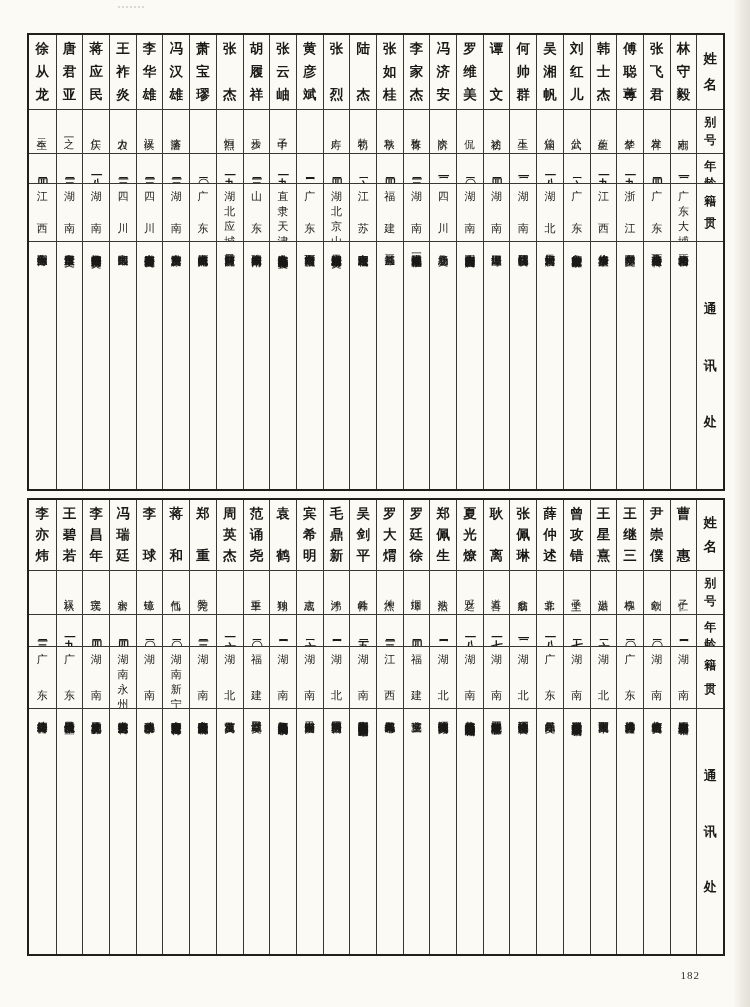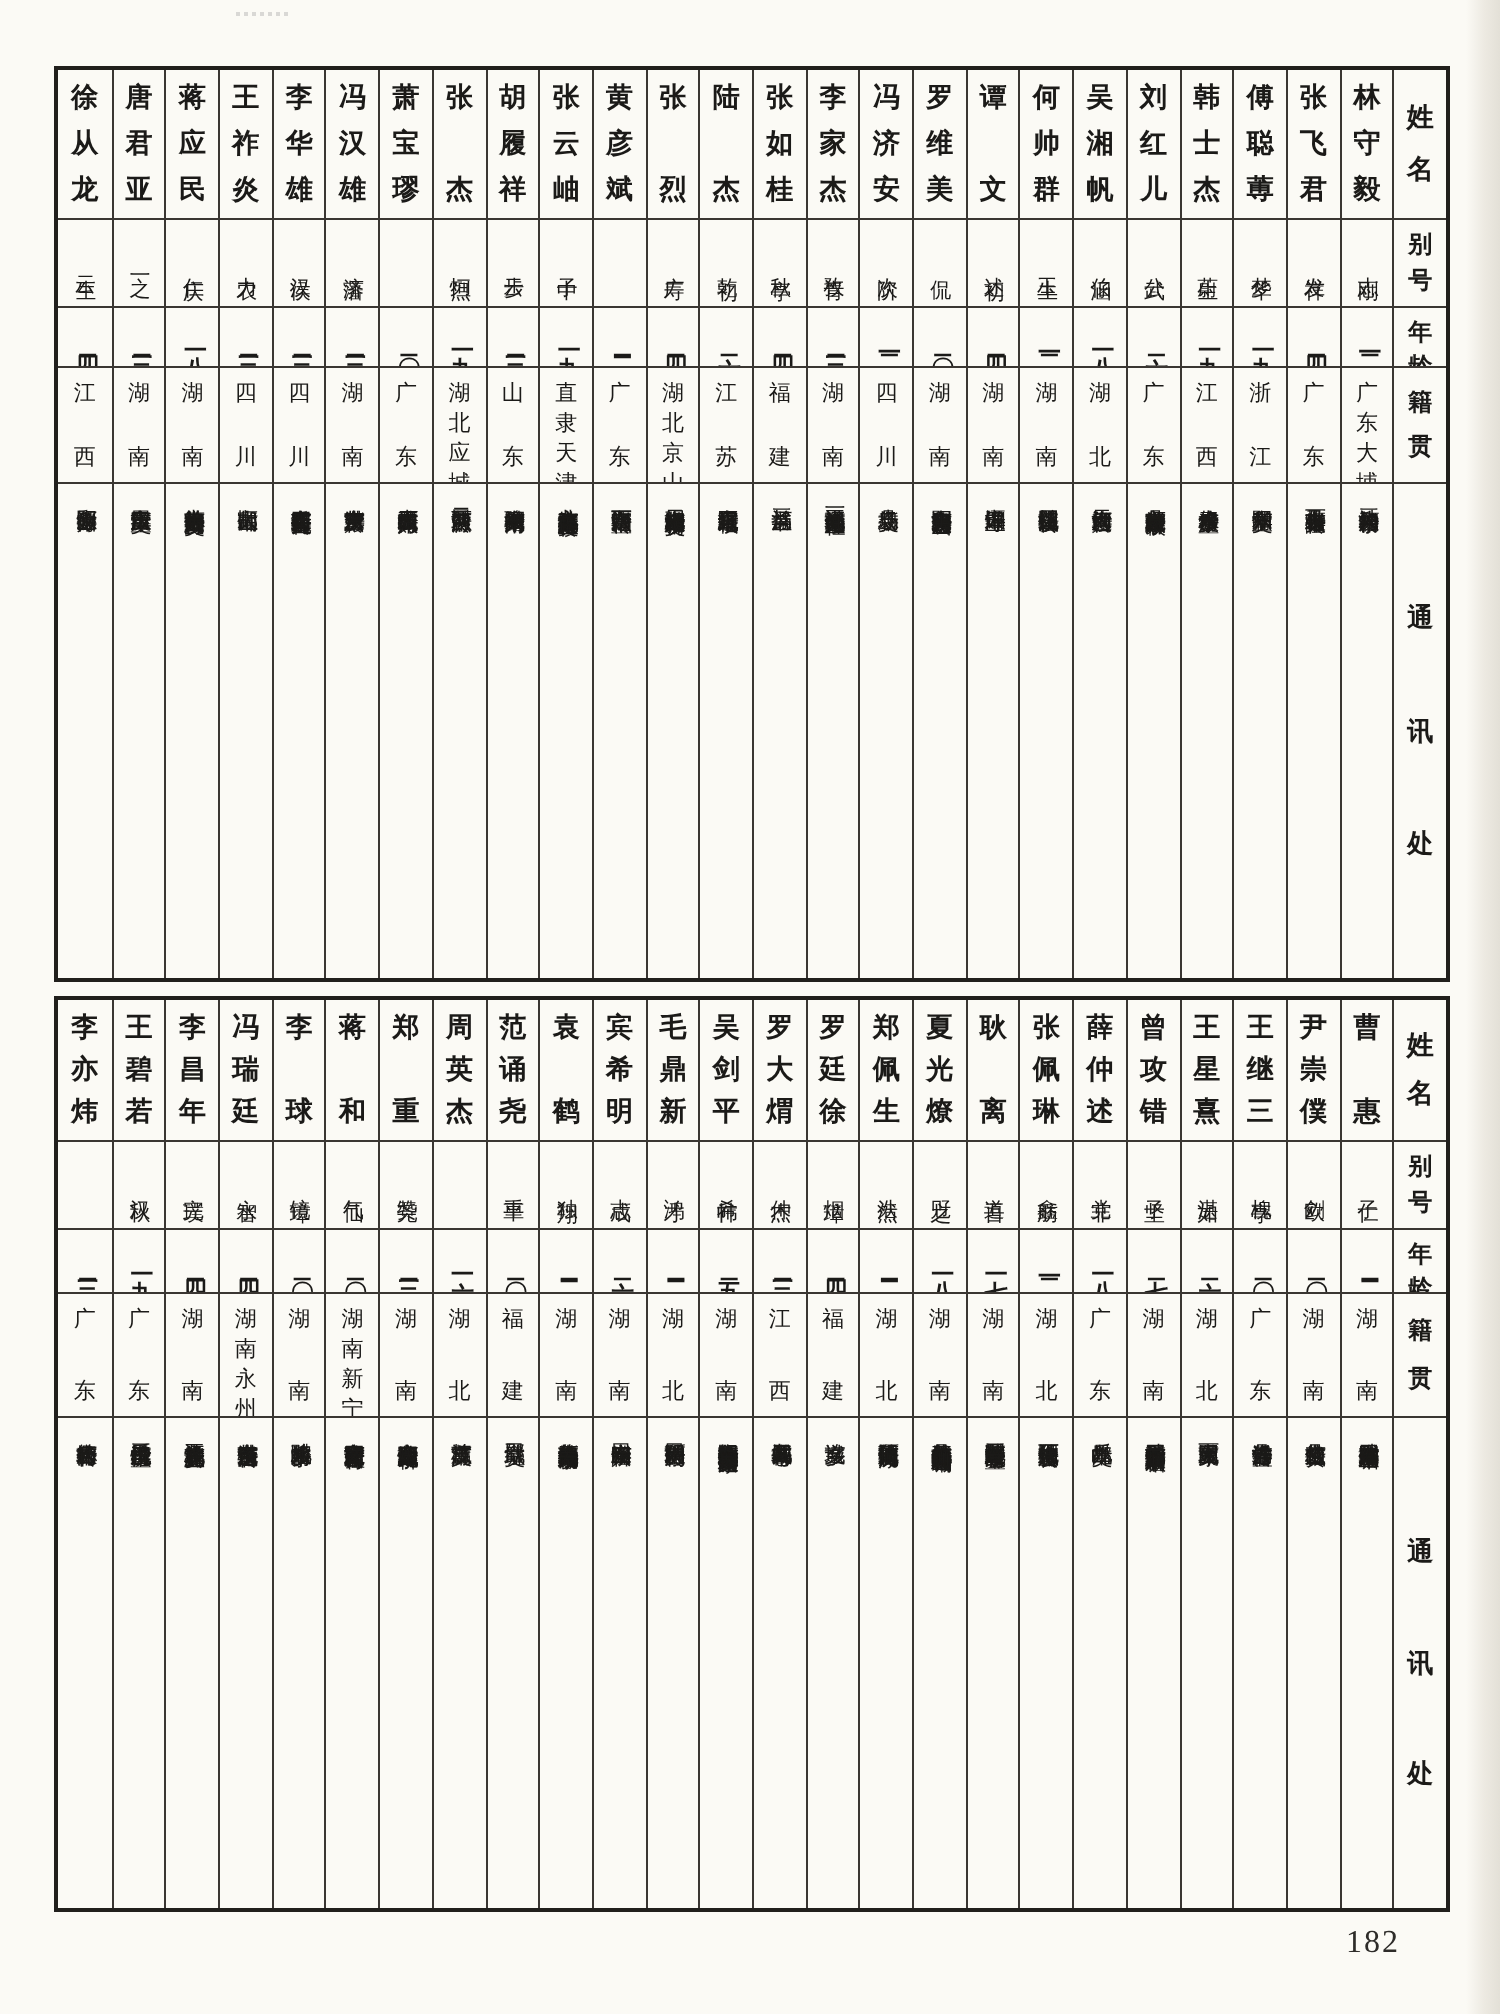--- a/index.html
+++ b/index.html
@@ -36,21 +36,21 @@
   
   .header-cell .vchars{justify-content:space-evenly;font-weight:700;}
   .header-cell.name-cell .vchars{font-size:13.5px;padding:8px 0;}
   .header-cell.alias-cell .vchars,
   .header-cell.age-cell .vchars,
   .header-cell.origin-cell .vchars{font-size:12px;padding:4px 0;}
   .header-cell.address-cell{align-items:stretch;padding-top:0;}
   .header-cell.address-cell .vchars{font-size:13px;padding:58px 0;justify-content:space-between;}
   .page-number{
     position:absolute;right:50px;bottom:26px;font-family:"Liberation Serif",serif;
-    font-size:16px;color:#2e2c29;letter-spacing:1px;
+    font-size:11px;color:#2e2c29;letter-spacing:1px;
   }
   .smudge{position:absolute;left:118px;top:6px;width:26px;height:6px;opacity:.25;
     border-top:2px dotted #777;}
 </style>
 </head>
 <body>
 
 <div class="page">
   <div class="smudge"></div>
   <div class="tables">

